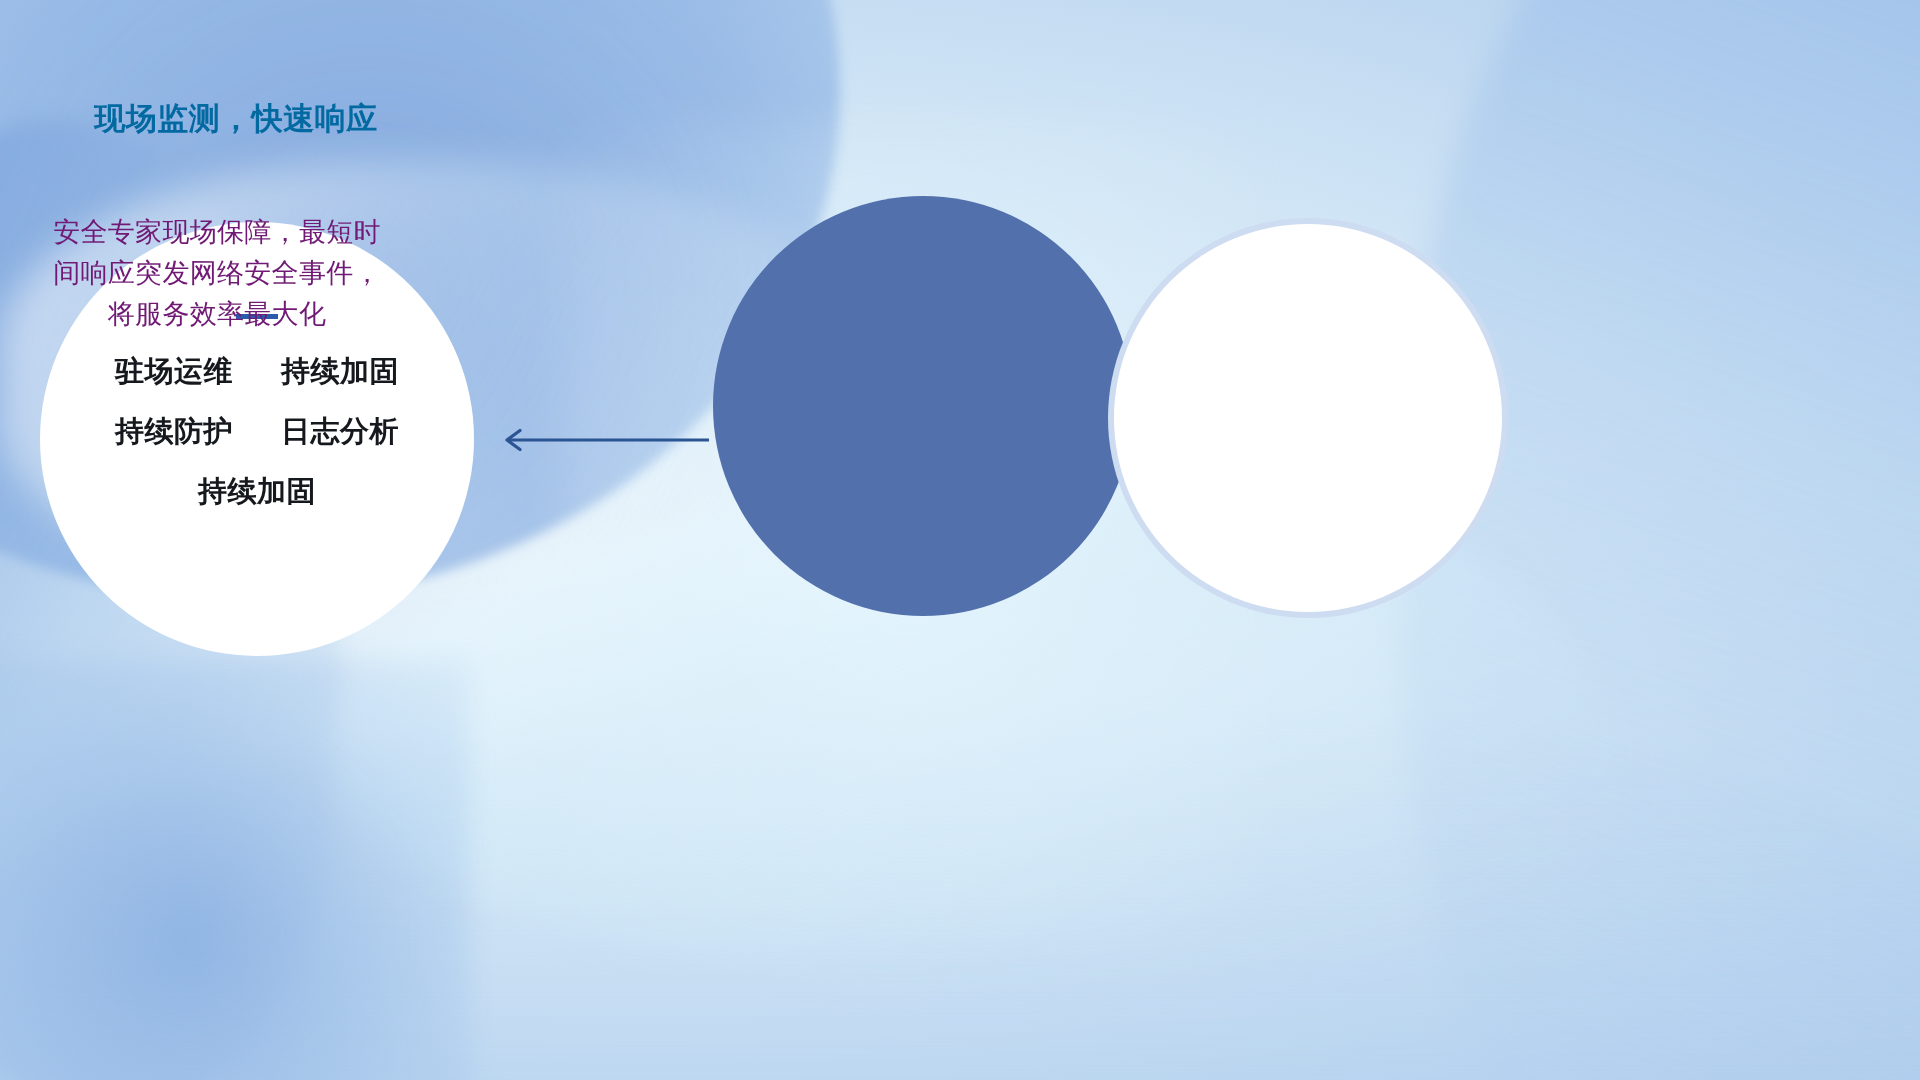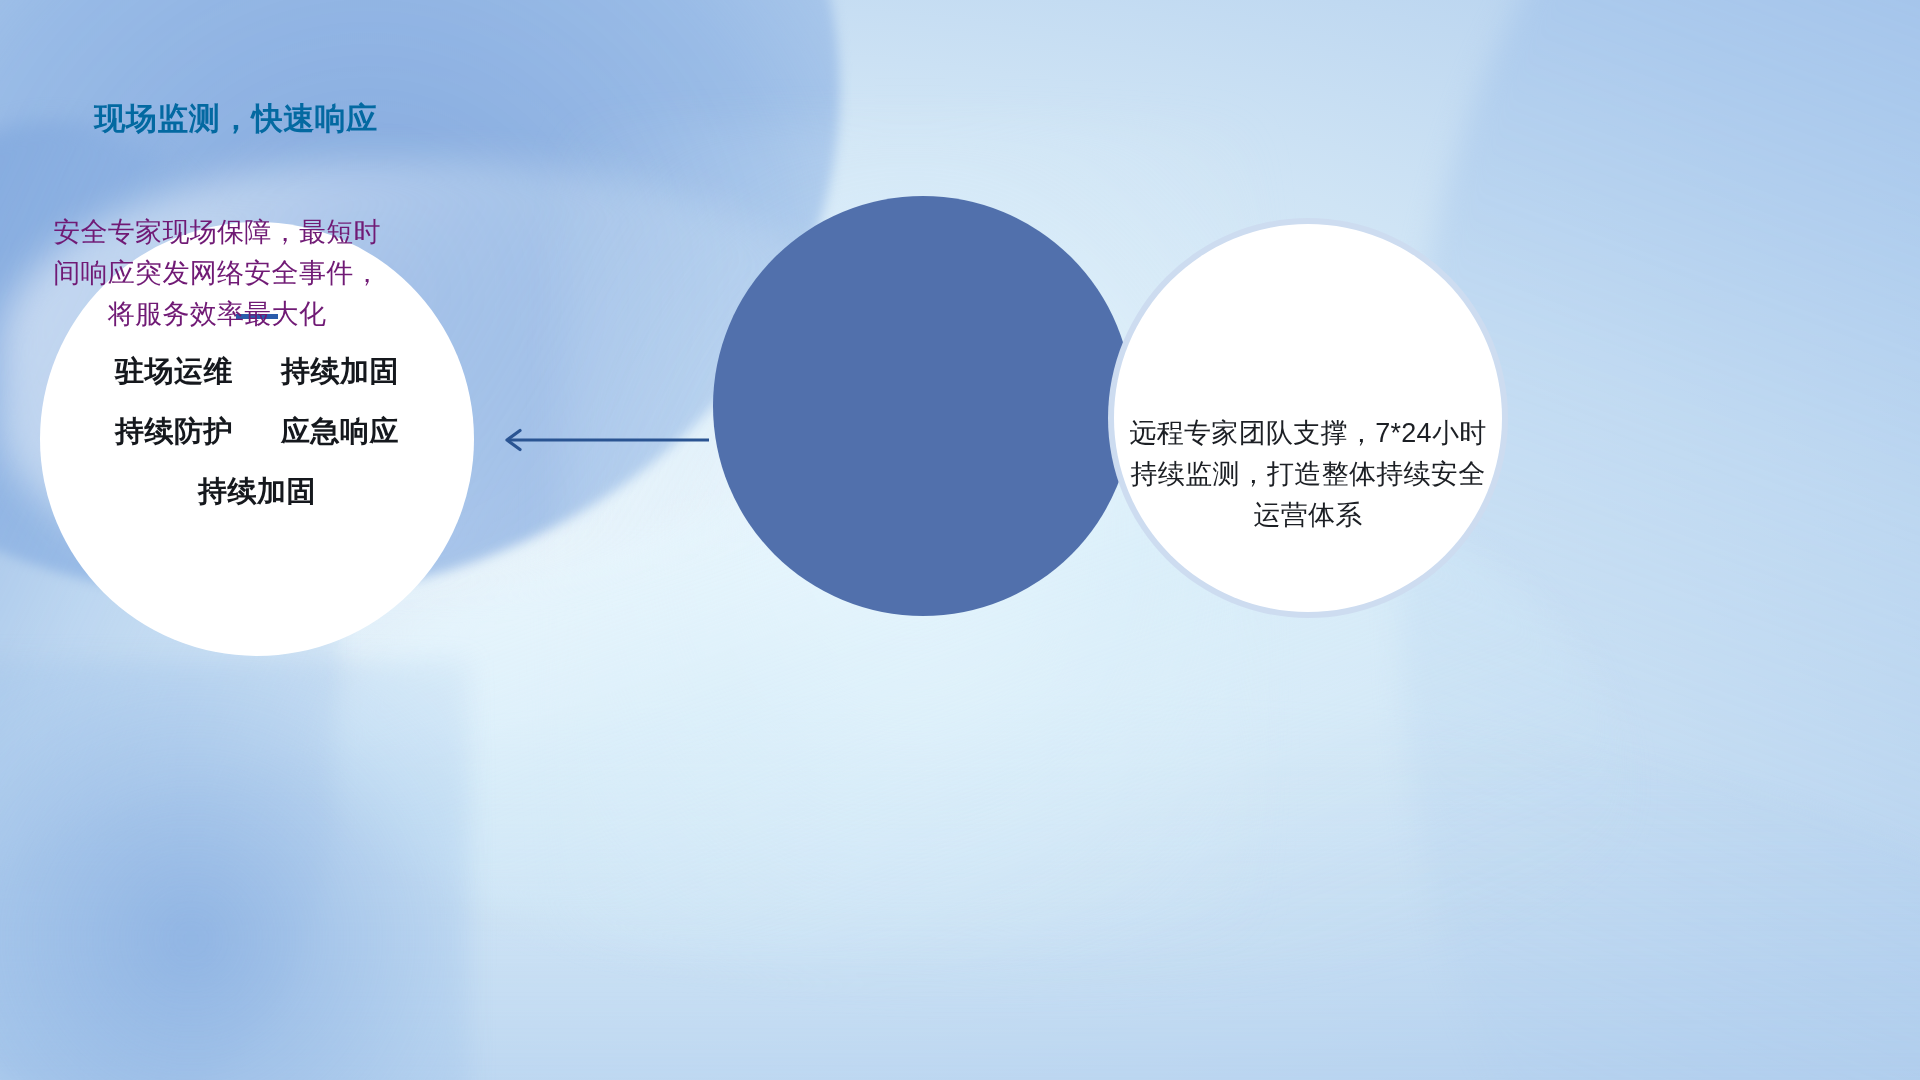--- a/index.html
+++ b/index.html
@@ -218,36 +218,35 @@
   <div class="circle" id="left-circle">
     <div class="dash"></div>
 
     <div class="tag-row">
       <span>驻场运维</span>
       <span>持续加固</span>
     </div>
 
     <div class="tag-row">
       <span>持续防护</span>
-      <span>应急响应</span>
+      <span>日志分析</span>
     </div>
 
     <div class="tag-row single">
       <span>持续加固</span>
     </div>
   </div>
 
   <svg id="arrow" viewBox="0 0 215 24">
     <line x1="14" y1="12" x2="215" y2="12" stroke="#2a5492" stroke-width="3.2"></line>
     <polyline points="26,2.5 13,12 26,21.5" fill="none" stroke="#2a5492" stroke-width="3.2" stroke-linecap="round" stroke-linejoin="round"></polyline>
   </svg>
 
   <div class="circle" id="center-circle">
     <div class="inner"></div>
   </div>
   <div id="center-title">现场监测，快速响应</div>
   <div id="center-body">安全专家现场保障，最短时间响应突发网络安全事件，将服务效率最大化</div>
 
   <div class="circle" id="right-halo"></div>
   <div class="circle" id="right-circle"></div>
-  <div id="right-body">远程专家团队支撑，7*24小时持续监测，打造整体持续安全运营体系</div>
 
 </div>
 
 </body></html>

